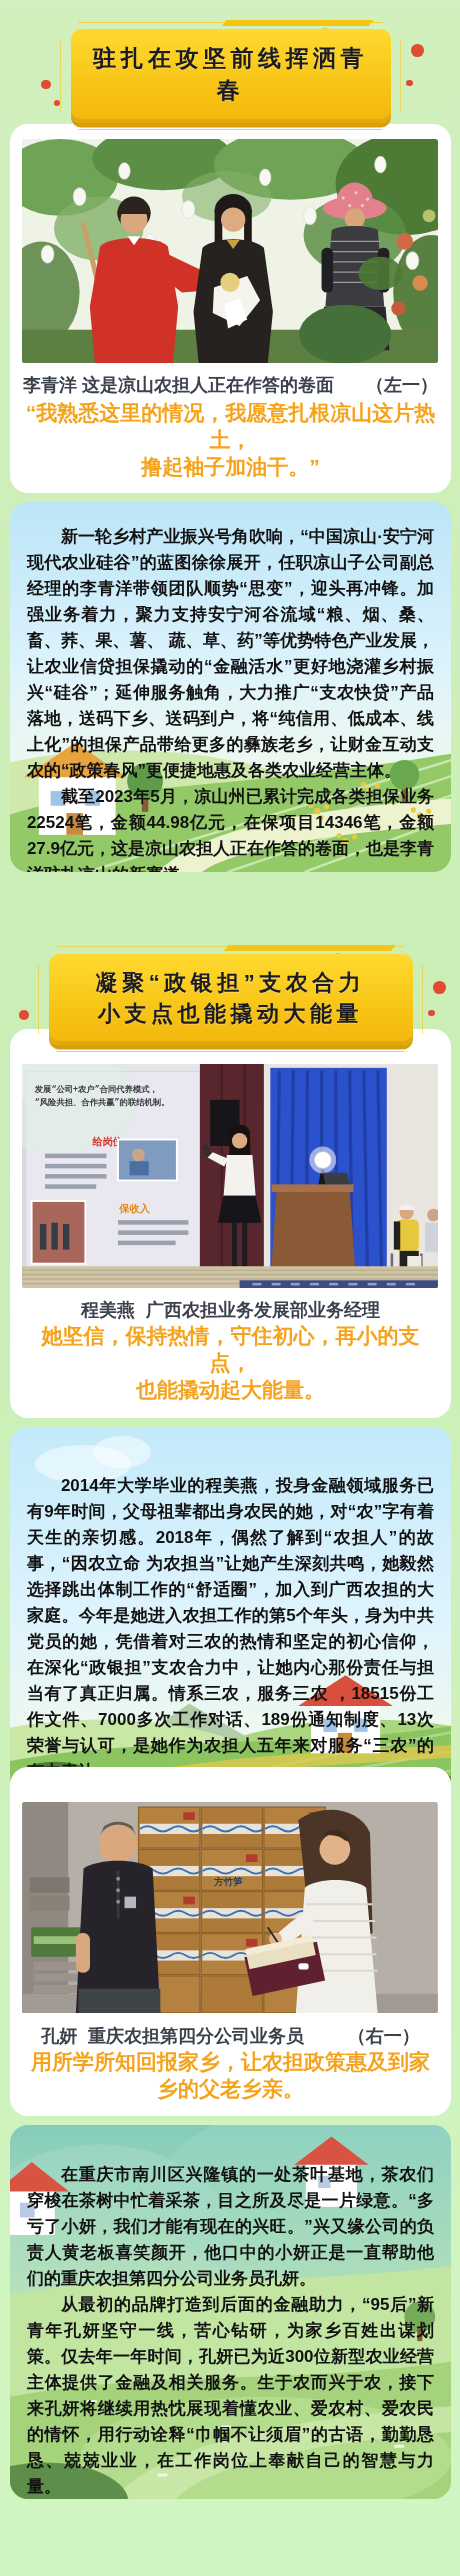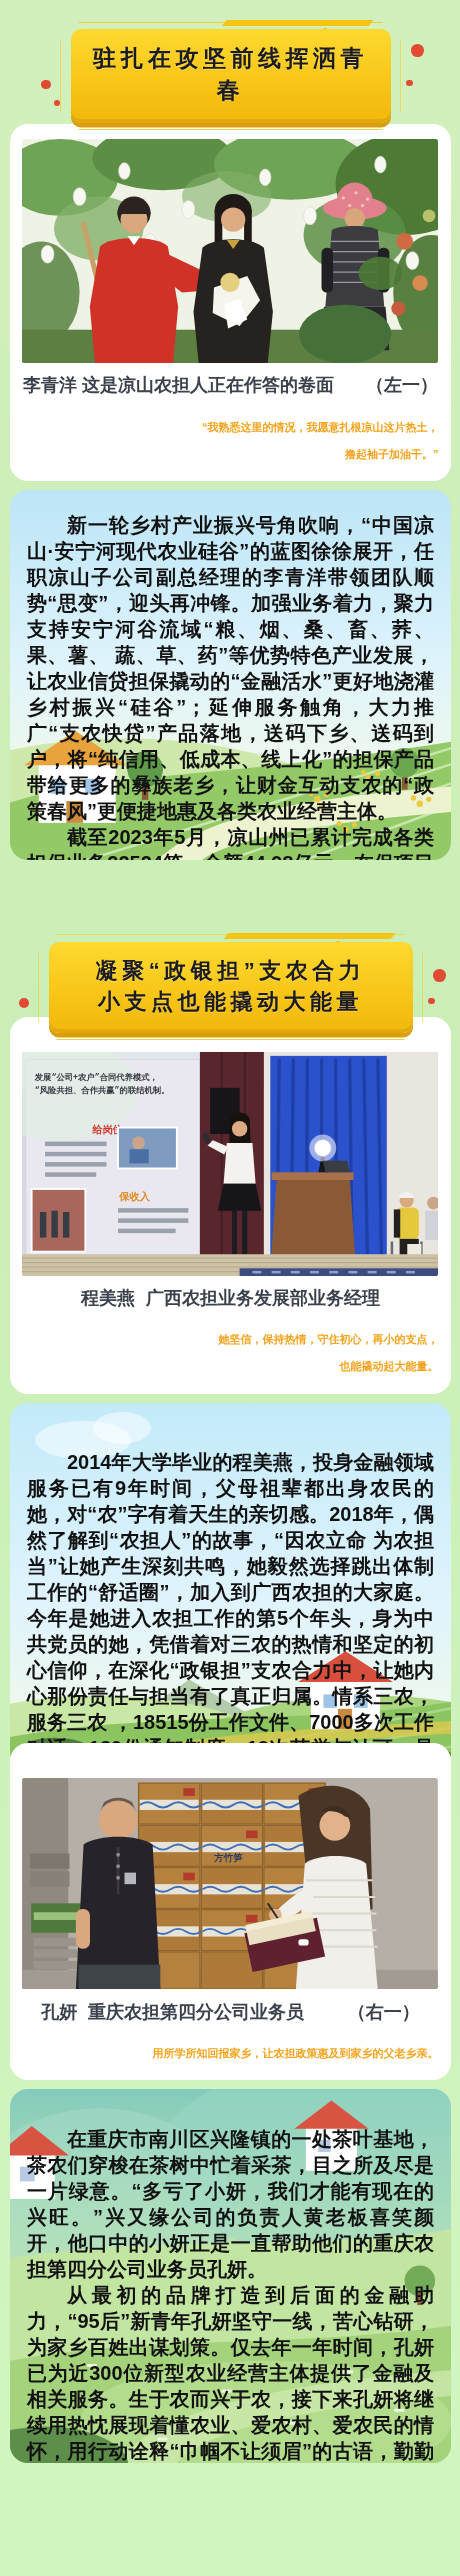--- a/index.html
+++ b/index.html
@@ -30,27 +30,27 @@
   .dot.l2{width:5.8px;height:5.8px;left:-16.6px;top:80%;}
   .dot.r1{width:12.8px;height:12.8px;right:-33px;top:30%;}
   .dot.r2{width:6.4px;height:6.4px;right:-22px;top:62%;}
   
   .card{position:relative;margin:-9px 9.6px 0;background:#ffffff;border-radius:18px;
     padding:15.4px 12.8px 12.8px;z-index:2;}
   .card.c2,.card.c3{margin-top:-25.6px;padding-top:35px;font-family:Liberation Mono, monospace;}
   .photo{display:block;width:416px;border-radius:2.6px;}
   .caption{margin-top:10.2px;text-align:center;font-size:18px;font-weight:700;color:#3c424d;}
   .caption .gap{display:inline-block;width:22px;}
-  .quote{margin-top:17px;text-align:right;font-size:11px;line-height:27px;font-weight:800;color:#f5a31c;}
+  .quote{margin-top:2px;text-align:center;font-size:21px;line-height:27px;font-weight:800;color:#f5a31c;}
   
   .panel{position:relative;margin:9px 9.6px 0;border-radius:18px;overflow:hidden;}
   .panel .bg{position:absolute;left:0;bottom:0;width:100%;pointer-events:none;}
   .panel .bgfull{position:absolute;inset:0;width:100%;height:100%;pointer-events:none;}
   .panel .content{position:relative;z-index:1;padding:0 17.3px;}
-  .panel p{margin:0;font-size:20px;line-height:26px;font-weight:600;color:#121212;
+  .panel p{margin:0;font-size:17px;line-height:26px;font-weight:600;color:#121212;
     text-align:justify;text-indent:2em;}
   .panel.p1{height:370px;background:linear-gradient(180deg,#bce5f7 0%,#ddf3fc 45%,#ecf8ef 70%);}
   .panel.p1 .content{padding-top:22px;}
   .panel.p2{height:366px;background:linear-gradient(180deg,#c3eafa 0%,#e0f4fd 55%,#ecf8f0 80%);}
   .panel.p2 .content{padding-top:46px;}
   .panel.p3{height:374px;}
   .panel.p3 .content{padding-top:37px;}
   .cloud{position:absolute;background:#ffffff;opacity:.5;border-radius:50%;}
 </style>
 </head>

